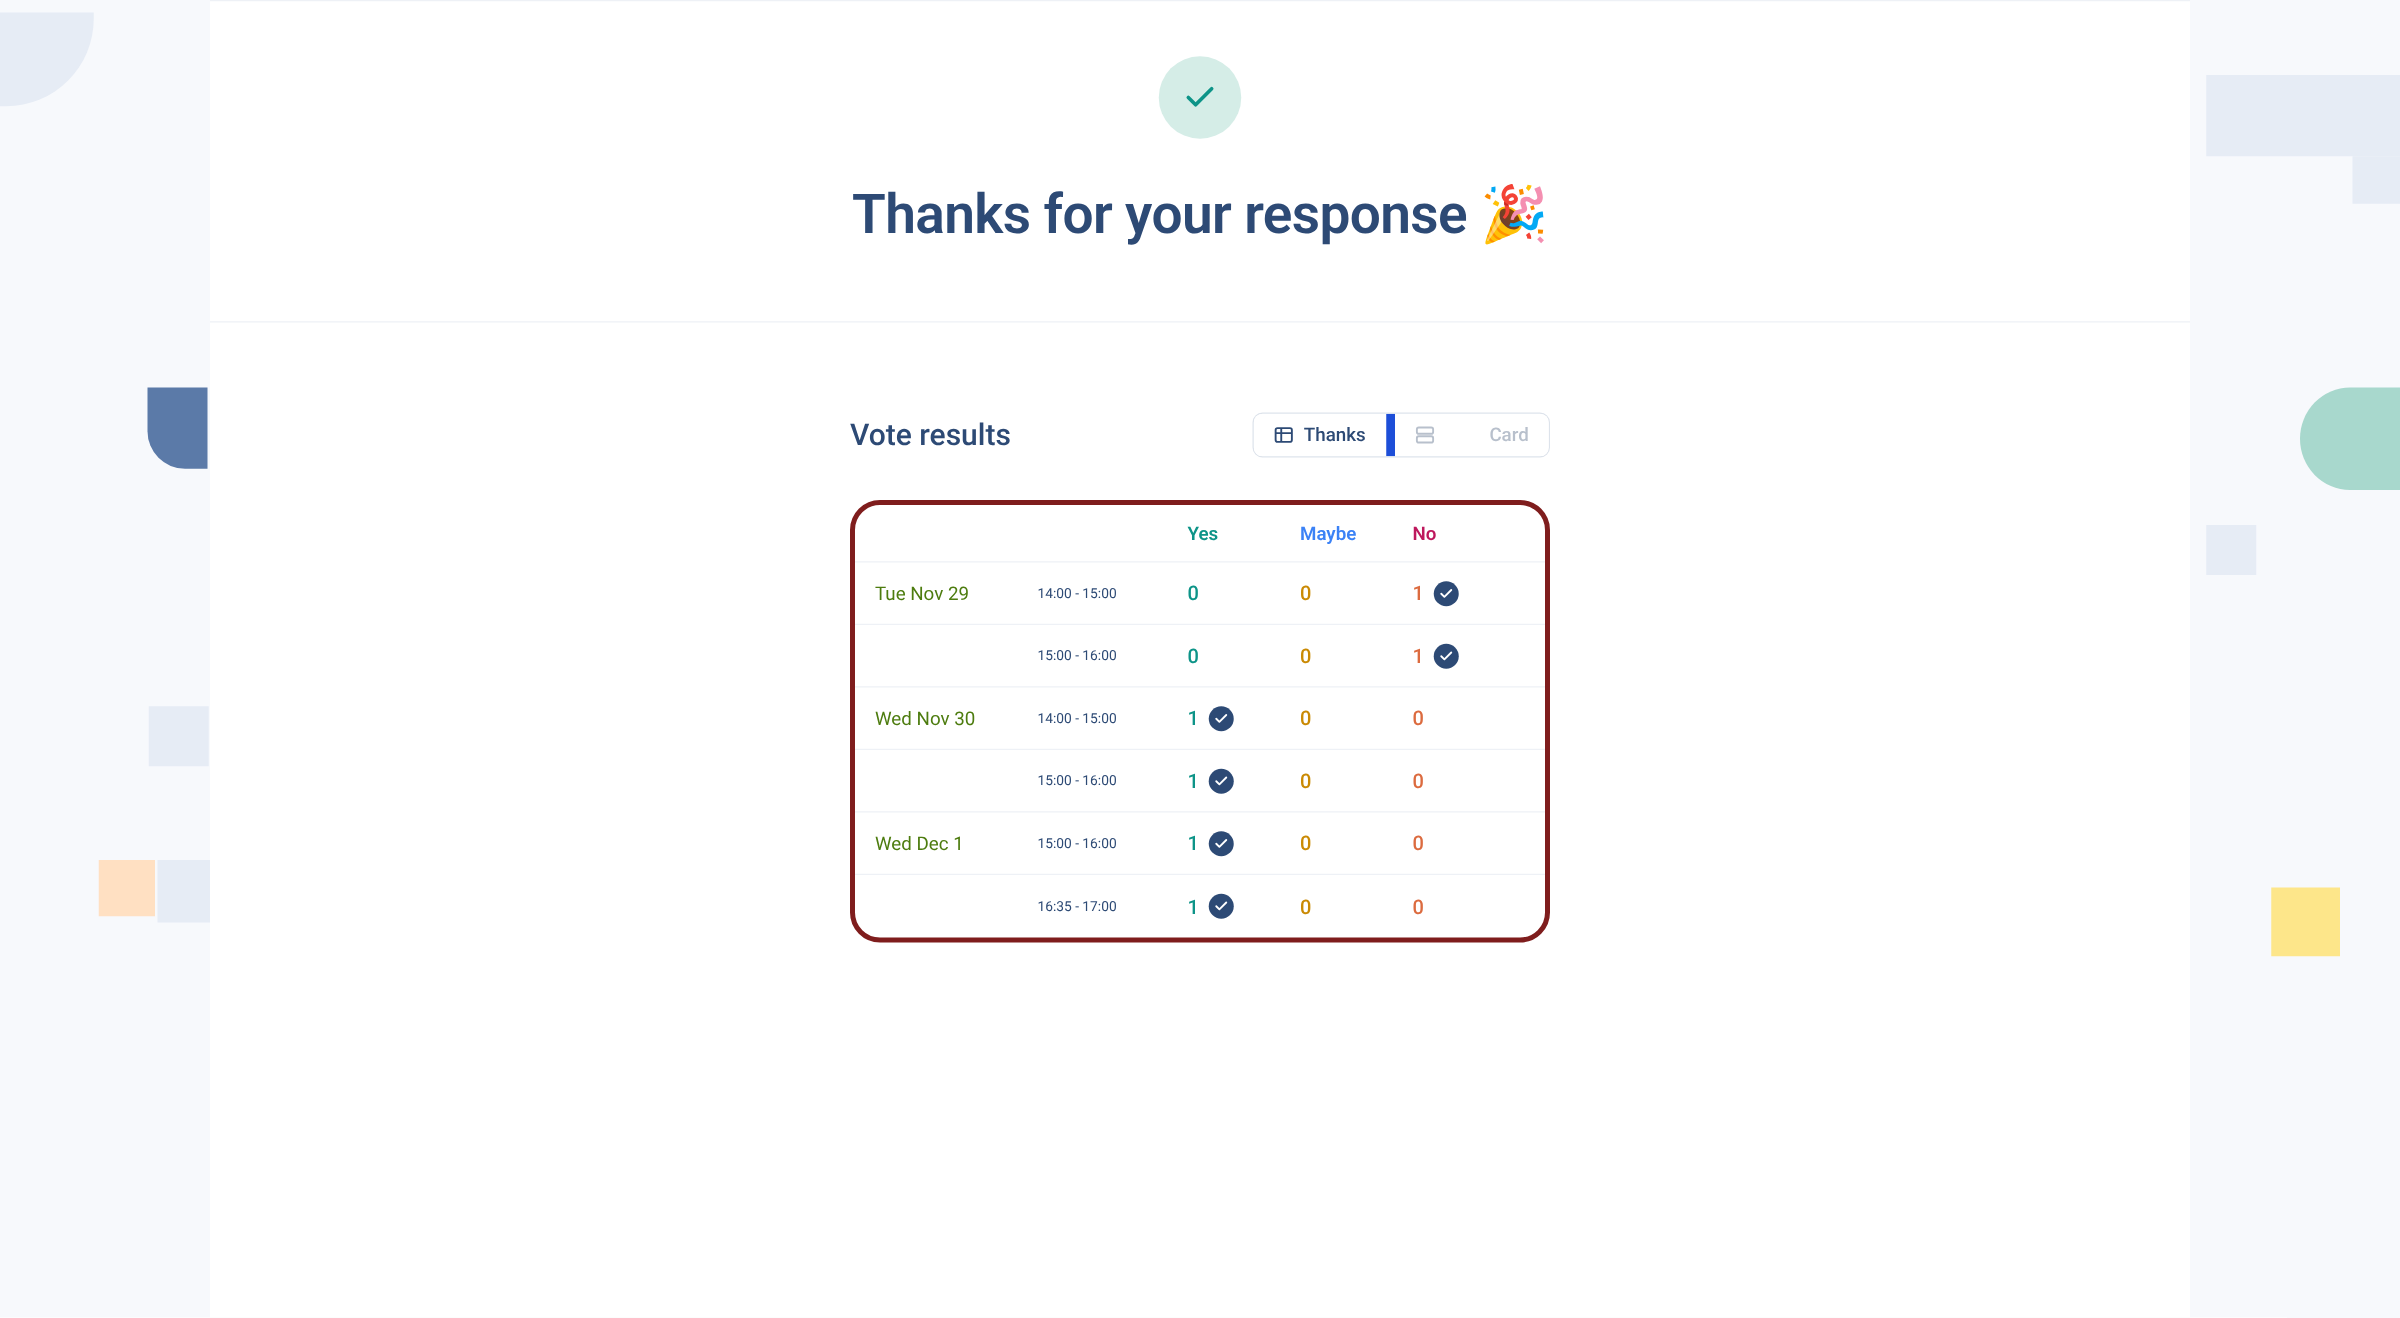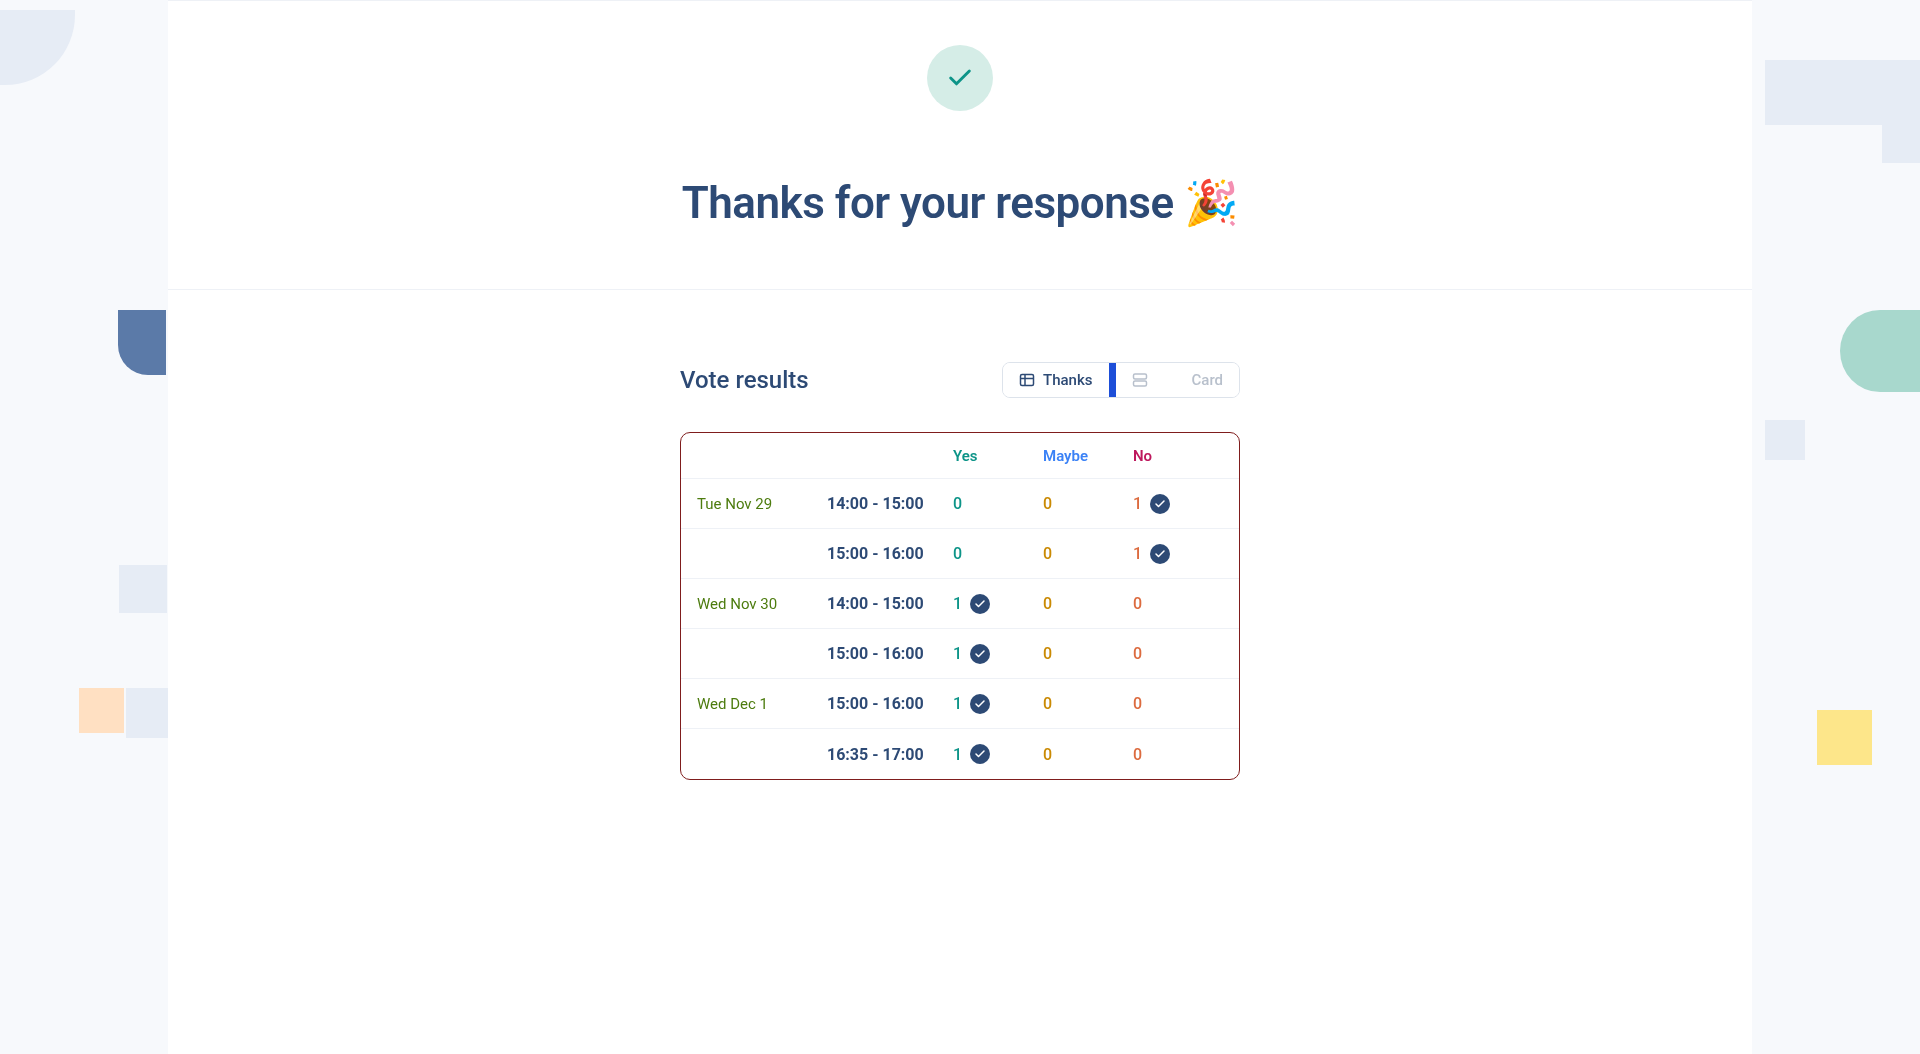--- a/index.html
+++ b/index.html
@@ -128,21 +128,21 @@
 .check-circle svg {
   width: 28px;
   height: 28px;
 }
 
 .thanks-title {
   text-align: center;
   font-size: 44px;
   font-weight: 600;
   color: #2d4a75;
-  margin-top: 66px;
+  margin-top: 34px;
   letter-spacing: -0.5px;
 }
 
 .results-section {
   padding-top: 72px;
   max-width: 560px;
   margin: 0 auto;
 }
 
 .results-header {
@@ -186,22 +186,22 @@
   border-left: 7px solid #1d4ed8;
   gap: 44px;
 }
 .view-btn svg {
   width: 16px;
   height: 16px;
   flex-shrink: 0;
 }
 
 .results-table {
-  border: 1px solid #7f1d1d;
-  border-radius: 10px;
+  border: 4px solid #7f1d1d;
+  border-radius: 24px;
   overflow: hidden;
 }
 .table-head, .table-row {
   display: grid;
   grid-template-columns: 130px 1fr 90px 90px 90px;
   align-items: center;
   padding: 0 16px;
 }
 .table-head {
   height: 46px;
@@ -218,23 +218,23 @@
 .col-yes { color: #0d9488; }
 .col-maybe { color: #3b82f6; }
 .col-no { color: #be185d; }
 
 .date-label {
   font-size: 15px;
   color: #4d7c0f;
   font-weight: 400;
 }
 .time-label {
-  font-size: 16px;
+  font-size: 11px;
   color: #2d4a75;
-  font-weight: 700;
+  font-weight: 400;
 }
 
 .vote-cell {
   display: flex;
   align-items: center;
   gap: 8px;
   font-size: 16px;
   font-weight: 500;
 }
 .vote-yes { color: #0d9488; }

